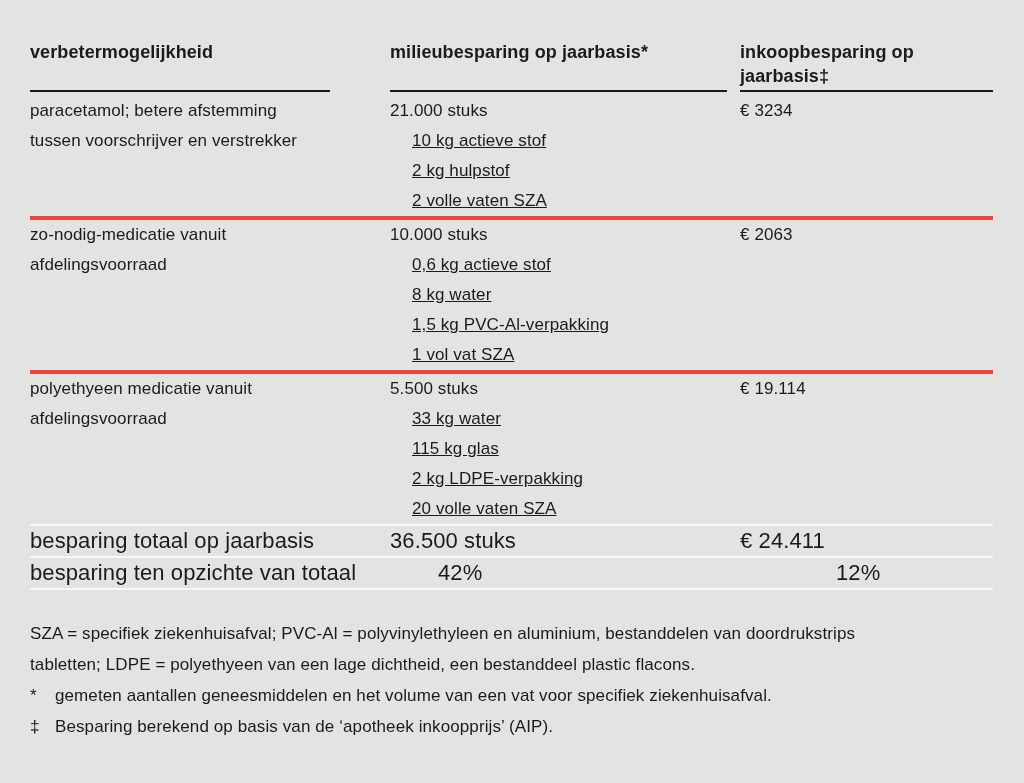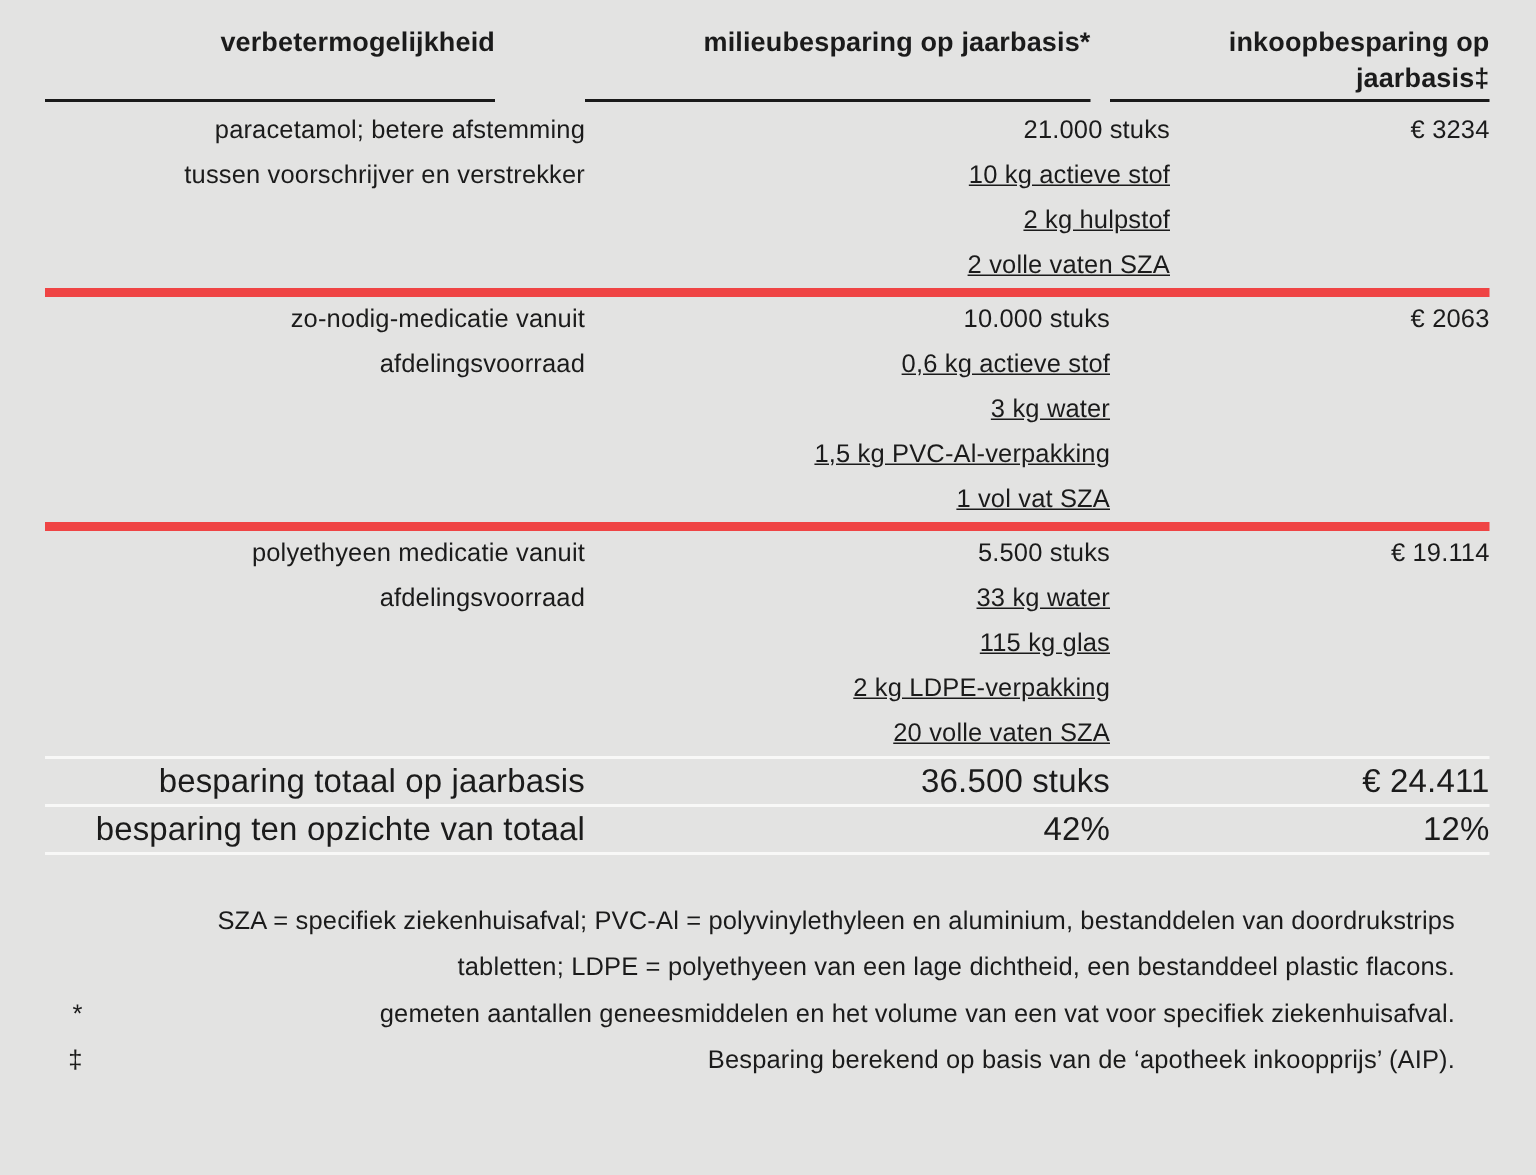--- a/index.html
+++ b/index.html
@@ -5,51 +5,50 @@
   * { margin: 0; padding: 0; box-sizing: border-box; }
   html, body {
     width: 1024px; height: 783px;
     background: #e3e3e2;
     font-family: "Liberation Sans", "DejaVu Sans", sans-serif;
     color: #1b1b1b;
     overflow: hidden;
   }
   .page {
     width: 1024px; height: 783px;
-    padding: 16px 31px 14px 30px;
-    text-align: right;
+    padding: 40px 31px 14px 30px;
   }
   .tbl { width: 963px; }
   .grid3 {
     display: grid;
     grid-template-columns: 360px 350px 1fr;
   }
   
   .thead .th {
     font-size: 18px;
     font-weight: 700;
     letter-spacing: 0.1px;
     line-height: 24px;
     padding-bottom: 2px;
     border-bottom: 2px solid #1a1a1a;
   }
   .thead .th.c1 { margin-right: 60px; }
   .thead .th.c2 { margin-right: 13px; }
   
   .row { font-size: 17px; line-height: 30px; letter-spacing: 0.1px; }
-  .row.first { padding-top: 4px; gap: 40px; }
-  .row.sep { border-top: 6px solid #ef4444; }
+  .row.first { padding-top: 4px; }
+  .row.sep { border-top: 4px solid #ef4444; }
   .row .line { white-space: nowrap; }
   .sub { padding-left: 22px; white-space: nowrap; text-decoration: underline; }
   
   .trow {
     font-size: 22px; line-height: 30px; letter-spacing: 0.1px;
     border-top: 2px solid #f8f8f7;
   }
-  .trow.last { border-bottom: 2px solid #f8f8f7; }
+  .trow.last { border-bottom: 2px solid #f8f8f7; gap: 48px; }
   
   .footnotes {
     margin-top: 28px;
     width: 940px;
     font-size: 17px;
     line-height: 31px;
     letter-spacing: 0.1px;
   }
   .fn { display: grid; grid-template-columns: 25px 1fr; }
   .fn .marker { }
@@ -84,21 +83,21 @@
     </div>
 
     <div class="grid3 row sep">
       <div>
         <div class="line">zo-nodig-medicatie vanuit</div>
         <div class="line">afdelingsvoorraad</div>
       </div>
       <div>
         <div class="line">10.000 stuks</div>
         <div class="sub">0,6 kg actieve stof</div>
-        <div class="sub">3 kg water</div>
+        <div class="sub">8 kg water</div>
         <div class="sub">1,5 kg PVC-Al-verpakking</div>
         <div class="sub">1 vol vat SZA</div>
       </div>
       <div>
         <div class="line">€ 2063</div>
       </div>
     </div>
 
     <div class="grid3 row sep">
       <div>

